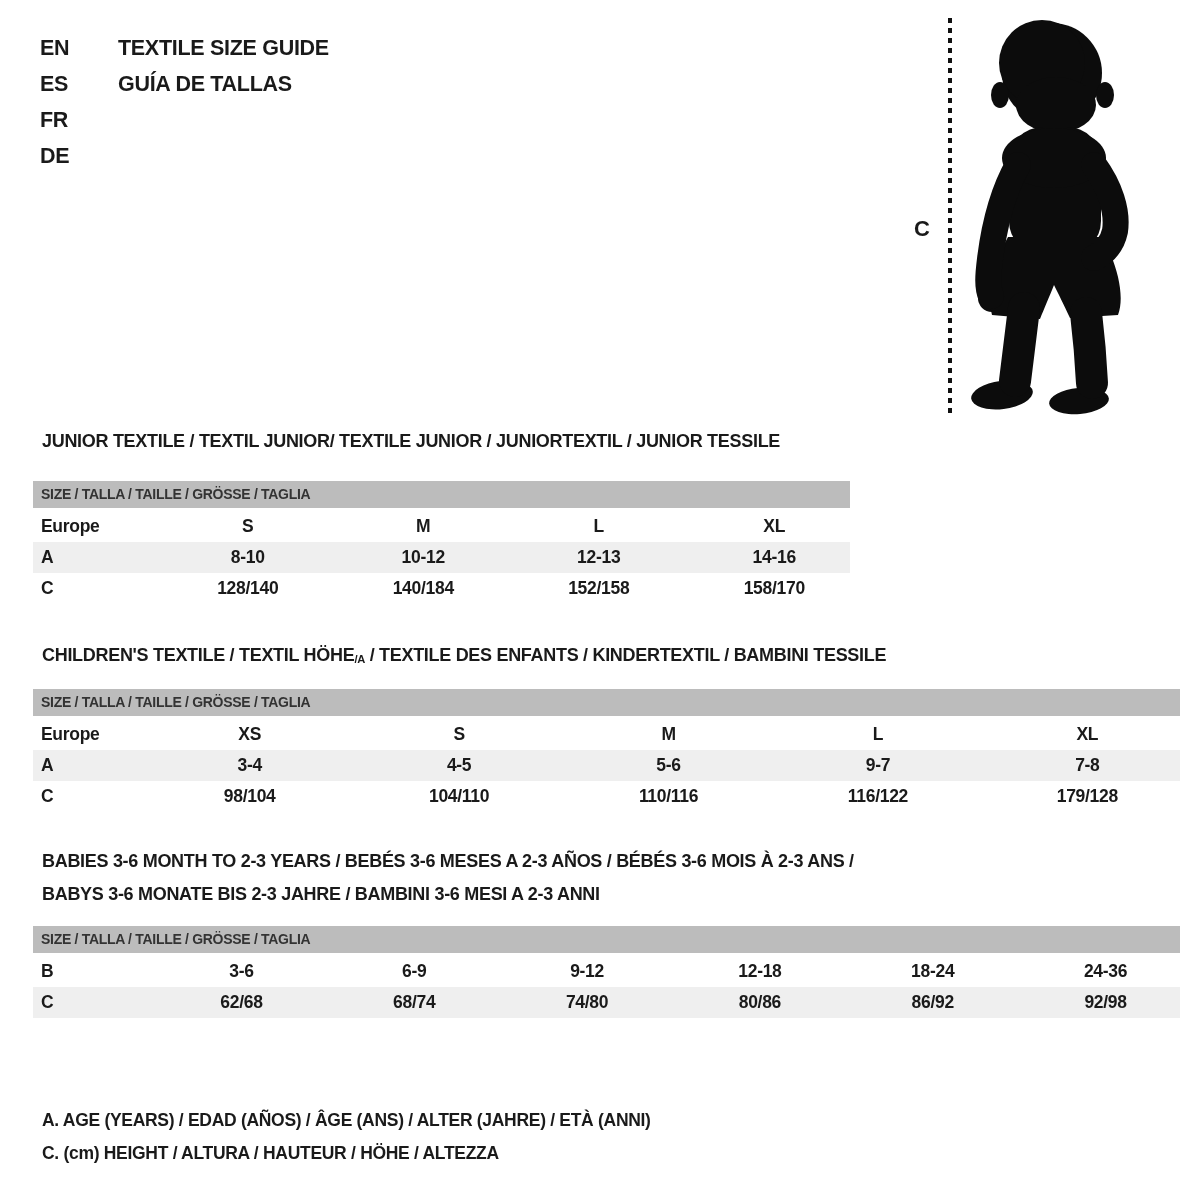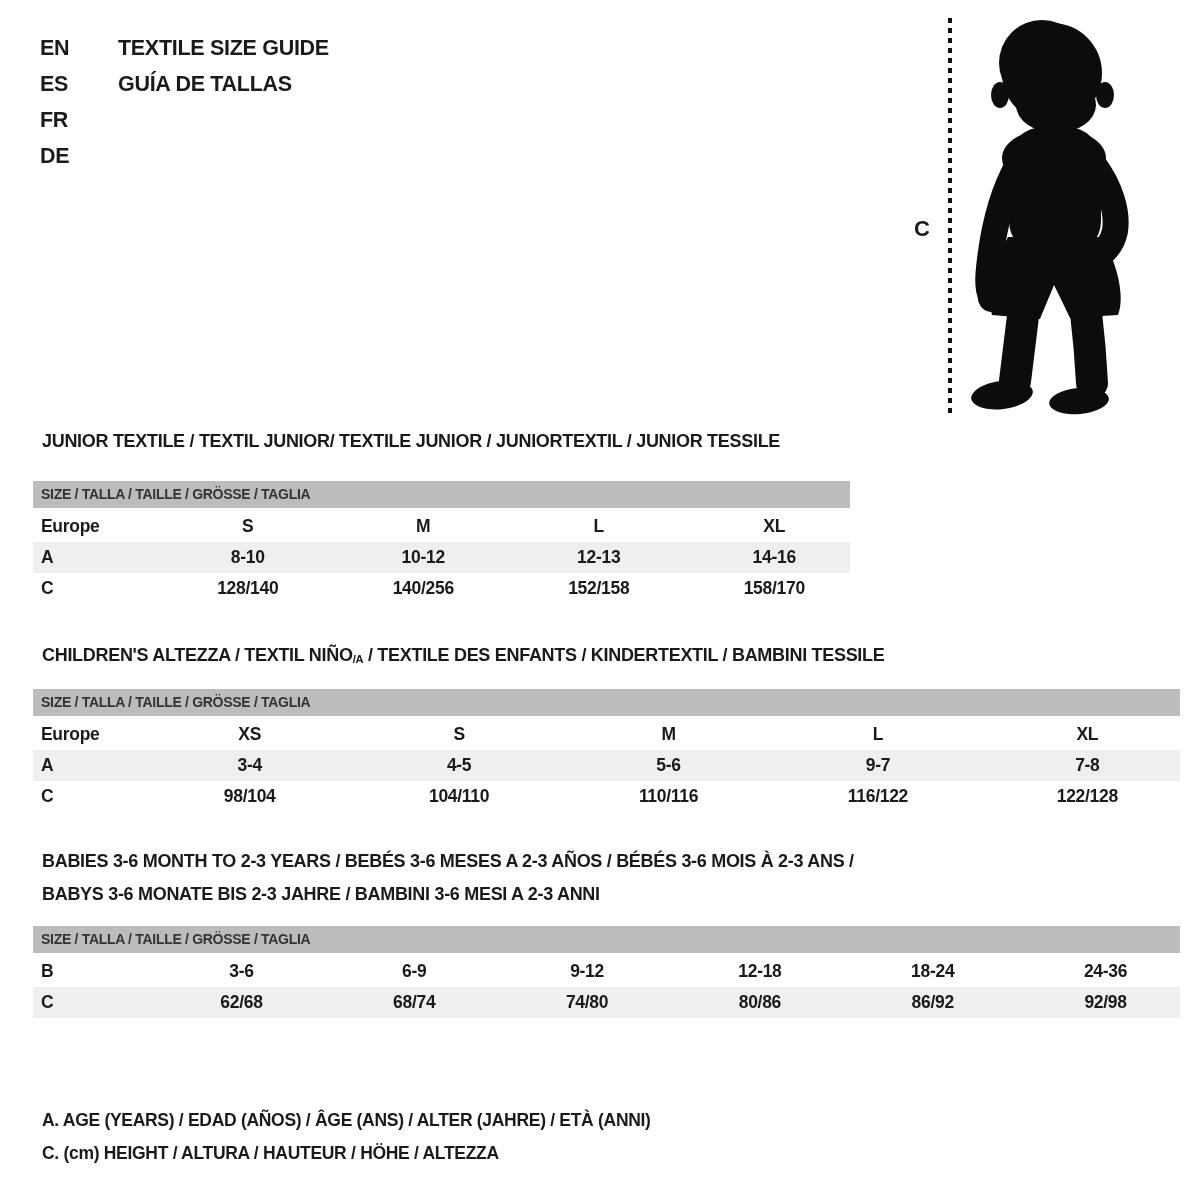--- a/index.html
+++ b/index.html
@@ -110,27 +110,27 @@
     <div class="trow shaded">
       <span class="rl">A</span>
       <span class="cell">8-10</span>
       <span class="cell">10-12</span>
       <span class="cell">12-13</span>
       <span class="cell">14-16</span>
     </div>
     <div class="trow">
       <span class="rl">C</span>
       <span class="cell">128/140</span>
-      <span class="cell">140/256</span>
+      <span class="cell">140/184</span>
       <span class="cell">152/158</span>
       <span class="cell">158/170</span>
     </div>
   </div>
 
-  <div id="children-title" class="section-title"><span>CHILDREN'S ALTEZZA / TEXTIL NIÑO</span><span class="title-sub">/A</span><span> / TEXTILE DES ENFANTS / KINDERTEXTIL / BAMBINI TESSILE</span></div>
+  <div id="children-title" class="section-title"><span>CHILDREN'S TEXTILE / TEXTIL HÖHE</span><span class="title-sub">/A</span><span> / TEXTILE DES ENFANTS / KINDERTEXTIL / BAMBINI TESSILE</span></div>
   <div id="children-table" class="size-table">
     <div class="thead">SIZE / TALLA / TAILLE / GRÖSSE / TAGLIA</div>
     <div class="trow">
       <span class="rl">Europe</span>
       <span class="cell">XS</span>
       <span class="cell">S</span>
       <span class="cell">M</span>
       <span class="cell">L</span>
       <span class="cell">XL</span>
     </div>
@@ -141,21 +141,21 @@
       <span class="cell">5-6</span>
       <span class="cell">9-7</span>
       <span class="cell">7-8</span>
     </div>
     <div class="trow">
       <span class="rl">C</span>
       <span class="cell">98/104</span>
       <span class="cell">104/110</span>
       <span class="cell">110/116</span>
       <span class="cell">116/122</span>
-      <span class="cell">122/128</span>
+      <span class="cell">179/128</span>
     </div>
   </div>
 
   <div id="babies-title" class="section-title">
     <div>BABIES 3-6 MONTH TO 2-3 YEARS / BEBÉS 3-6 MESES A 2-3 AÑOS / BÉBÉS 3-6 MOIS À 2-3 ANS /</div>
     <div>BABYS 3-6 MONATE BIS 2-3 JAHRE / BAMBINI 3-6 MESI A 2-3 ANNI</div>
   </div>
   <div id="babies-table" class="size-table">
     <div class="thead">SIZE / TALLA / TAILLE / GRÖSSE / TAGLIA</div>
     <div class="trow">

